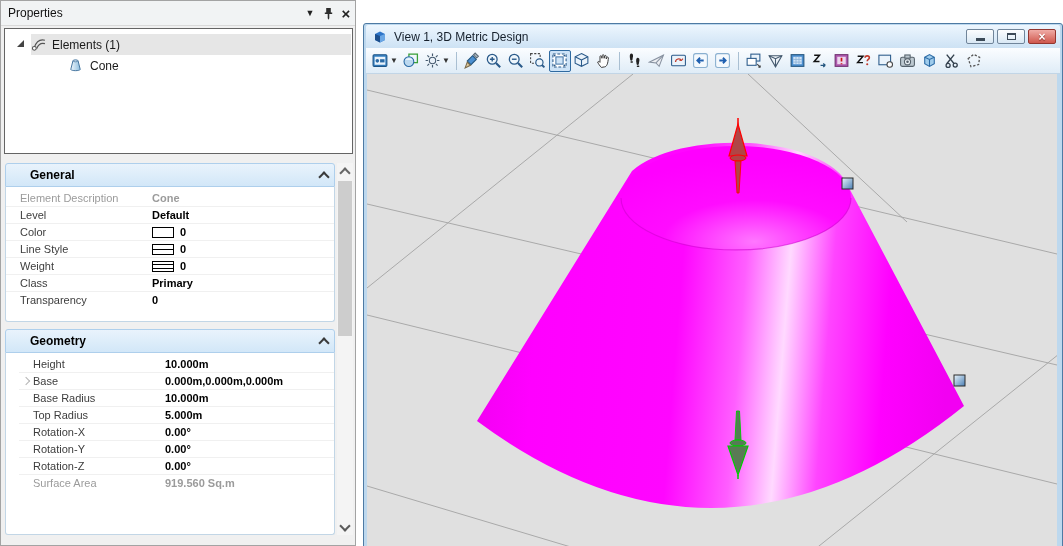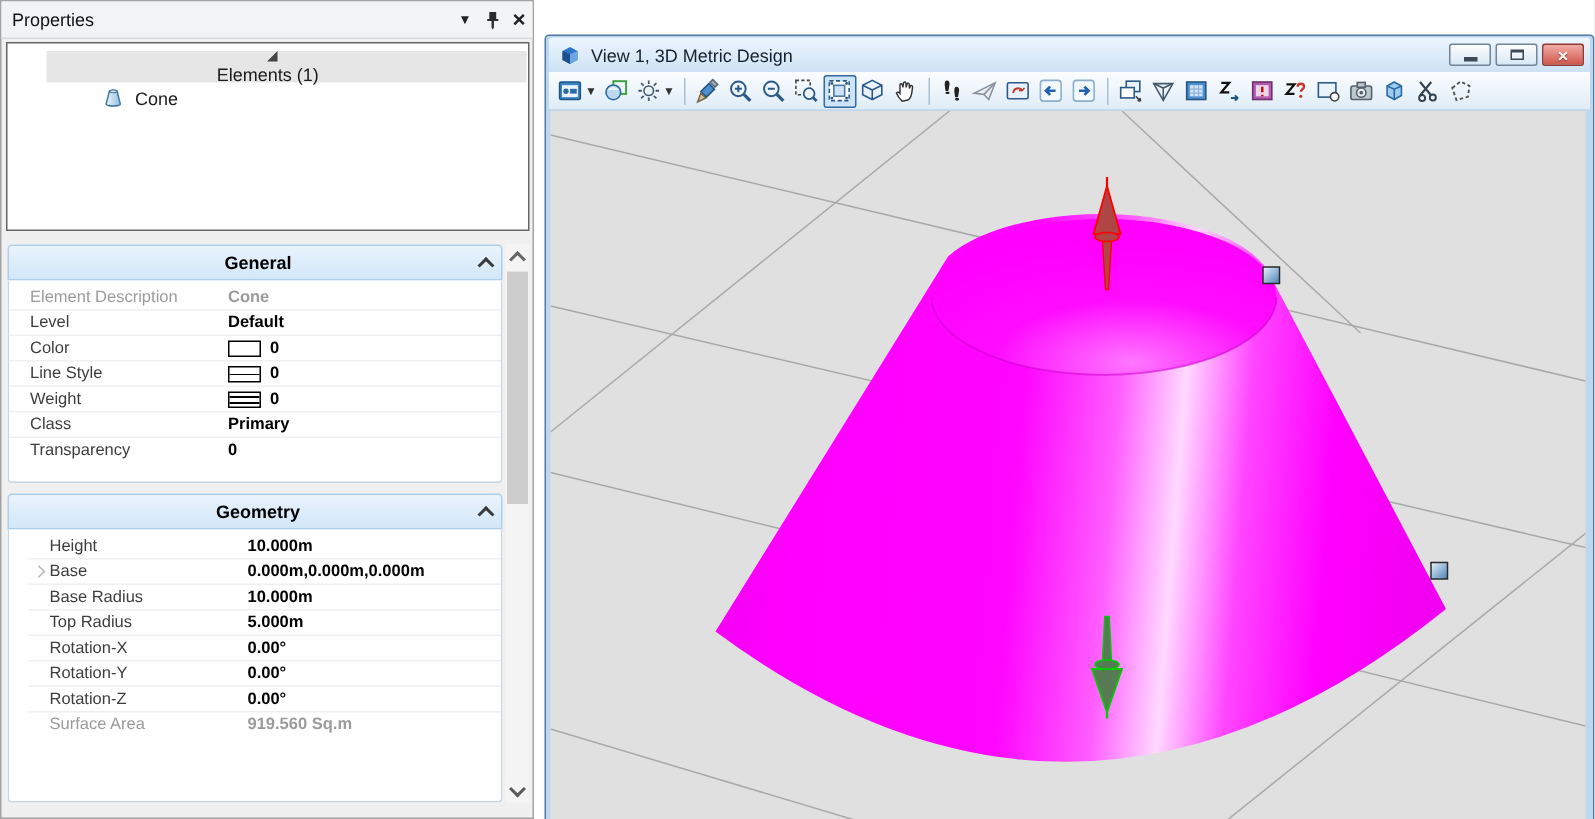--- a/index.html
+++ b/index.html
@@ -23,21 +23,21 @@
   .tree-row > *{position:relative;z-index:1;}
   .expand-tri{width:0;height:0;border-bottom:7px solid #444;border-left:7px solid transparent;
     margin:0 7px 2px 12px;}
   .tree-ico{width:15px;height:15px;margin-right:6px;}
   .tree-child{padding-left:63px;}
   .tree-child .tree-ico{margin-right:7px;}
   
   .sec-header{position:absolute;left:4px;width:330px;height:24px;
     background:linear-gradient(#e9f3fc,#d2e7f8);border:1px solid #aecfec;box-sizing:border-box;
     border-radius:3px 3px 0 0;display:flex;align-items:center;}
-  .sec-title{font-size:12px;font-weight:bold;color:#000;padding-left:24px;flex:1;text-align:center;}
+  .sec-title{font-size:12px;font-weight:bold;color:#000;padding-left:24px;flex:1;}
   .sec-collapse{width:20px;display:flex;justify-content:center;border:none;background:none;padding:0;}
   .chev-up{display:inline-block;width:6px;height:6px;border-left:2px solid #3a3a3a;
     border-top:2px solid #3a3a3a;transform:rotate(45deg);margin-top:3px;}
   .chev-down{display:inline-block;width:6px;height:6px;border-left:2px solid #5a5a5a;
     border-top:2px solid #5a5a5a;transform:rotate(225deg);margin-bottom:3px;}
   .sec-body{position:absolute;left:4px;width:330px;background:#fff;border:1px solid #c2d6e6;
     border-top:none;border-radius:0 0 3px 3px;box-sizing:border-box;padding:3px 0 2px 0;}
   .prow{height:16px;display:flex;align-items:center;border-bottom:1px solid #f0f0f0;font-size:11px;}
   .prow:last-child{border-bottom:none;}
   .row-chev{width:14px;display:flex;justify-content:center;align-items:center;}
@@ -94,21 +94,21 @@
       <svg width="11" height="13" viewBox="0 0 11 13">
         <path d="M3.2 1h4.6v4.6H9.2V7H6.3v4.3l-.8 1.4-.8-1.4V7H1.8V5.6h1.4z" fill="#2c2c2c"></path>
       </svg>
     </button>
     <button class="panel-tb-btn">
       <span class="glyph-x">×</span>
     </button>
   </div>
 
   <div class="tree-box">
-    <div class="tree-row" style="margin-top:5px;flex-direction:column;">
+    <div class="tree-row" style="margin-top:5px;">
       <span class="hl"></span>
       <span class="expand-tri"></span>
       <svg class="tree-ico" viewBox="0 0 14 14">
         <path d="M3 10C5 4 9 2 13 3" fill="none" stroke="#555" stroke-width="1.1"></path>
         <path d="M5.2 11C7 6.5 10 5.3 13 6.2" fill="none" stroke="#555" stroke-width="1.1"></path>
         <circle cx="3.1" cy="10.6" r="1.8" fill="#fff" stroke="#555" stroke-width="1"></circle>
       </svg>
       <span>Elements (1)</span>
     </div>
     <div class="tree-row tree-child">

